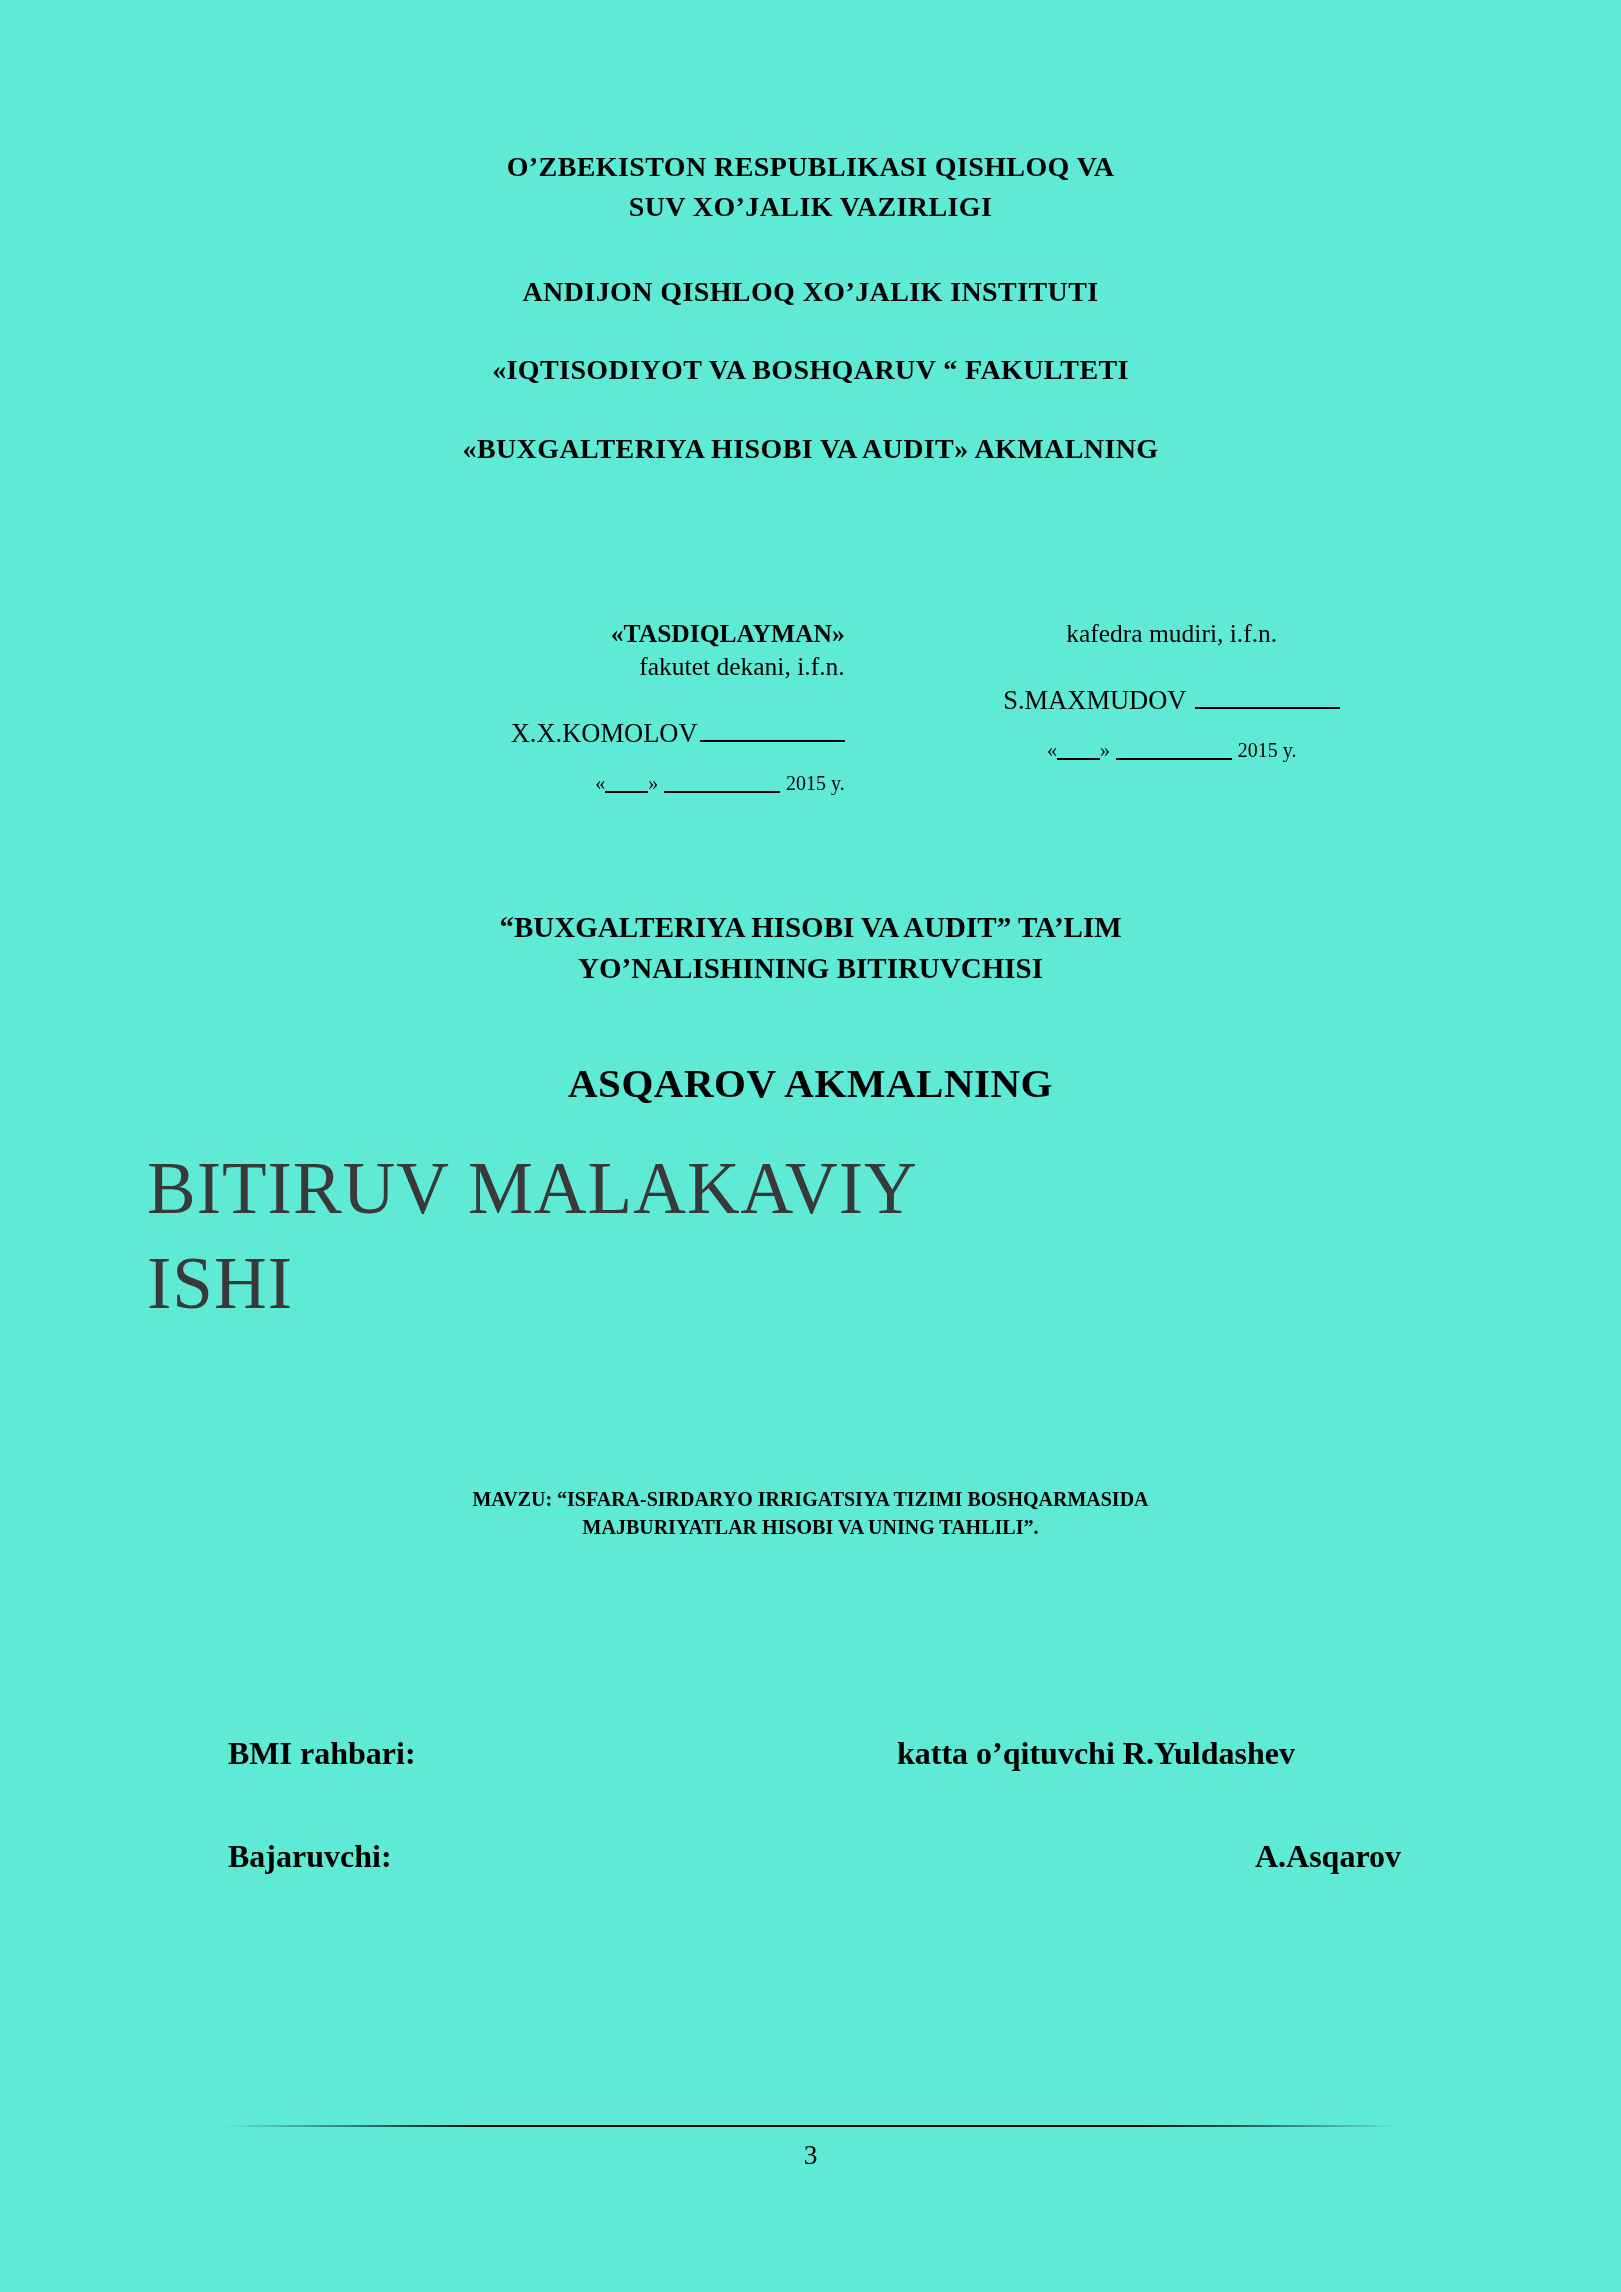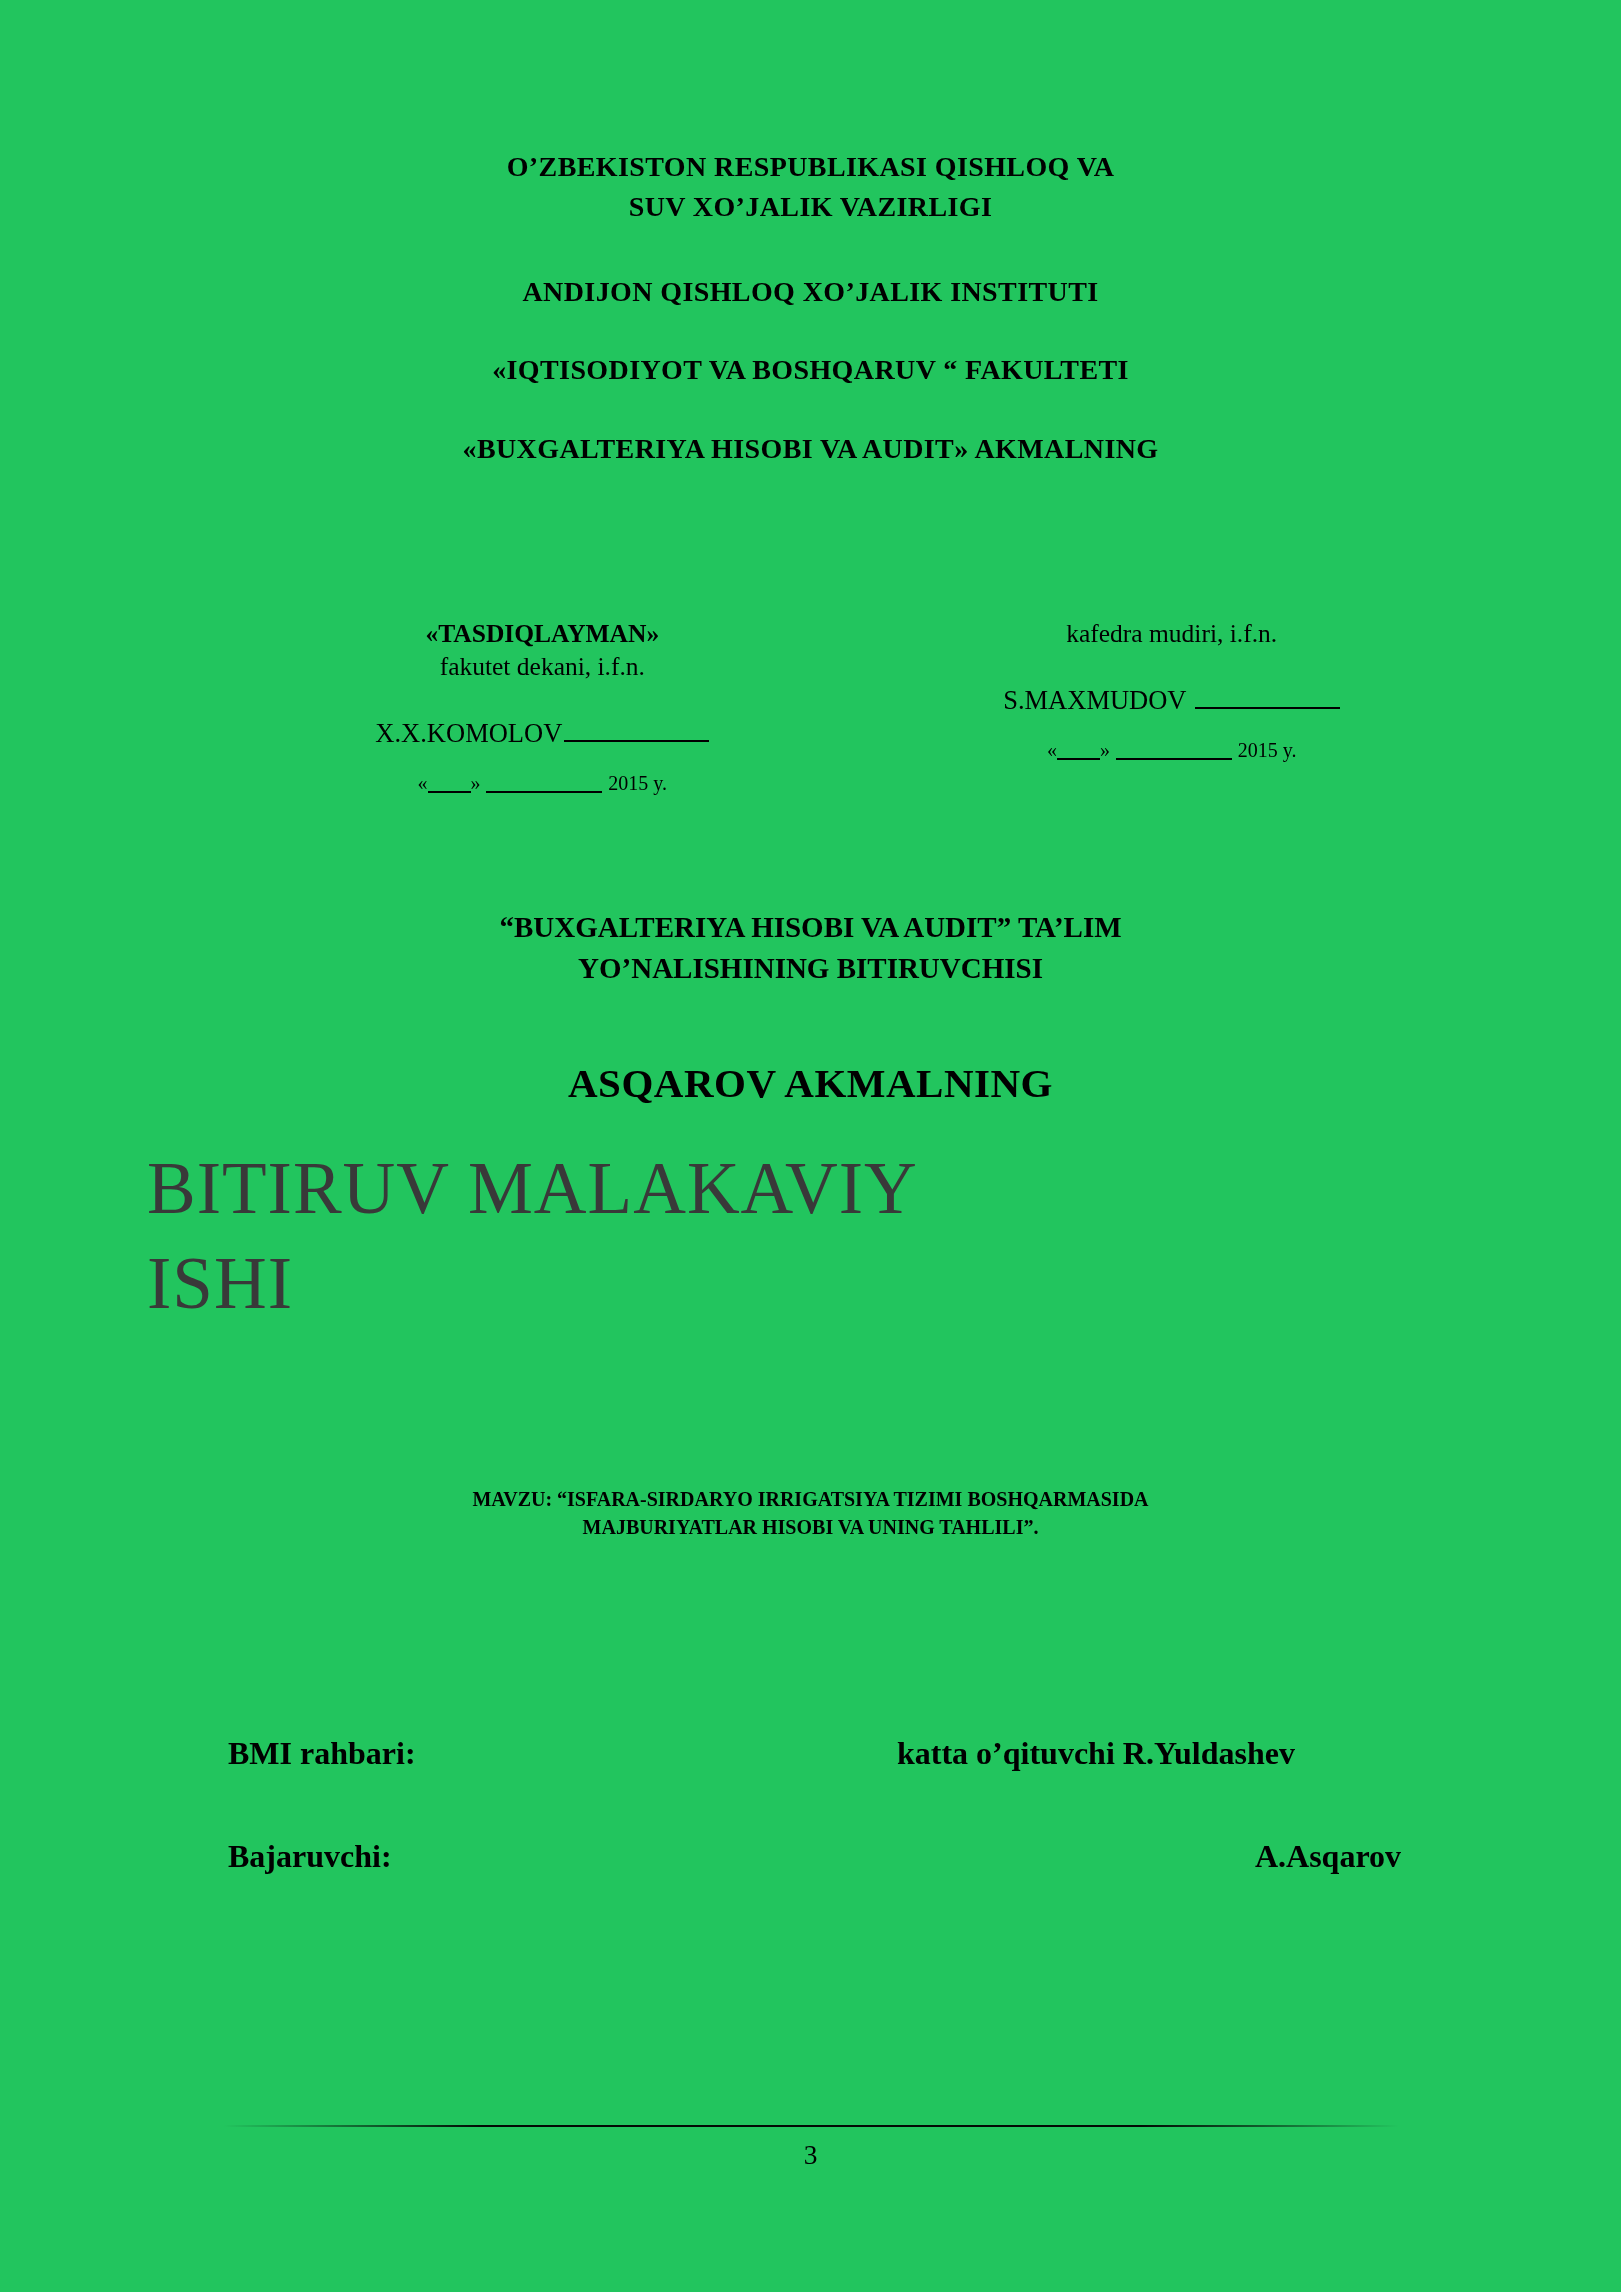--- a/index.html
+++ b/index.html
@@ -4,21 +4,21 @@
 <style>
   html, body {
     margin: 0;
     padding: 0;
     background: #ffffff;
   }
   .page {
     position: relative;
     width: 1621px;
     height: 2293px;
-    background: #22c55e;
+    background: #5eead4;
     font-family: "Liberation Serif", "DejaVu Serif", serif;
     color: #000000;
     overflow: hidden;
     box-sizing: border-box;
   }
 
   
   .header-block {
     position: absolute;
     left: 0;
@@ -42,21 +42,21 @@
     left: 240px;
     right: 147px;
     top: 617px;
     display: flex;
     justify-content: space-between;
     align-items: flex-start;
   }
   .approval-col {
     width: 49%;
   }
-  .approval-col.left  { text-align: center; }
+  .approval-col.left  { text-align: right; }
   .approval-col.right { text-align: center; }
 
   .appr-title {
     font-weight: bold;
     font-size: 25.5px;
     line-height: 1.30;
     white-space: nowrap;
   }
   .appr-sub {
     font-weight: normal;

